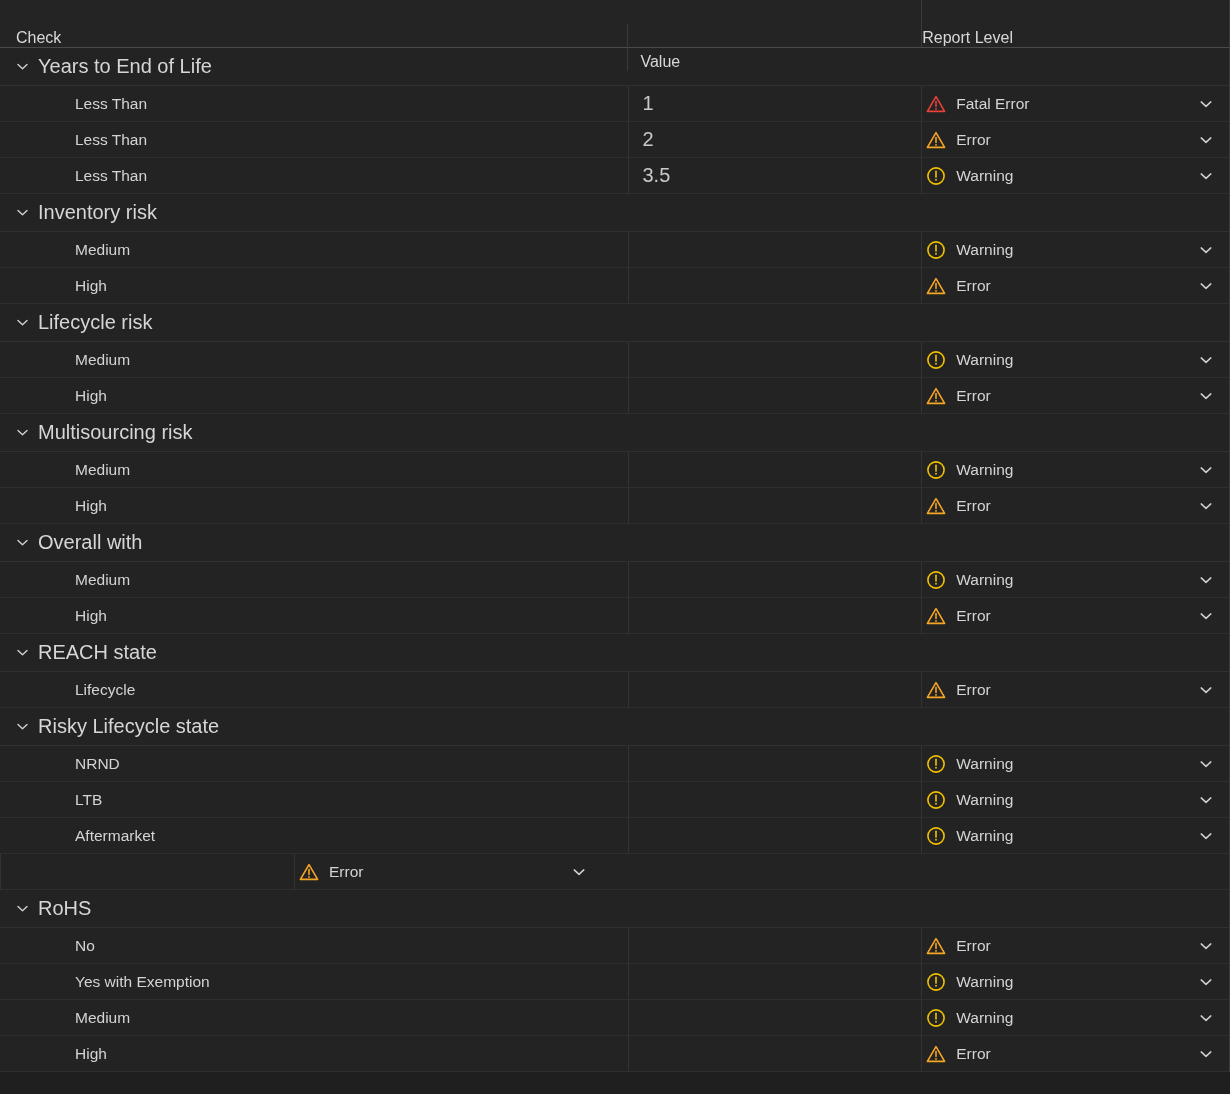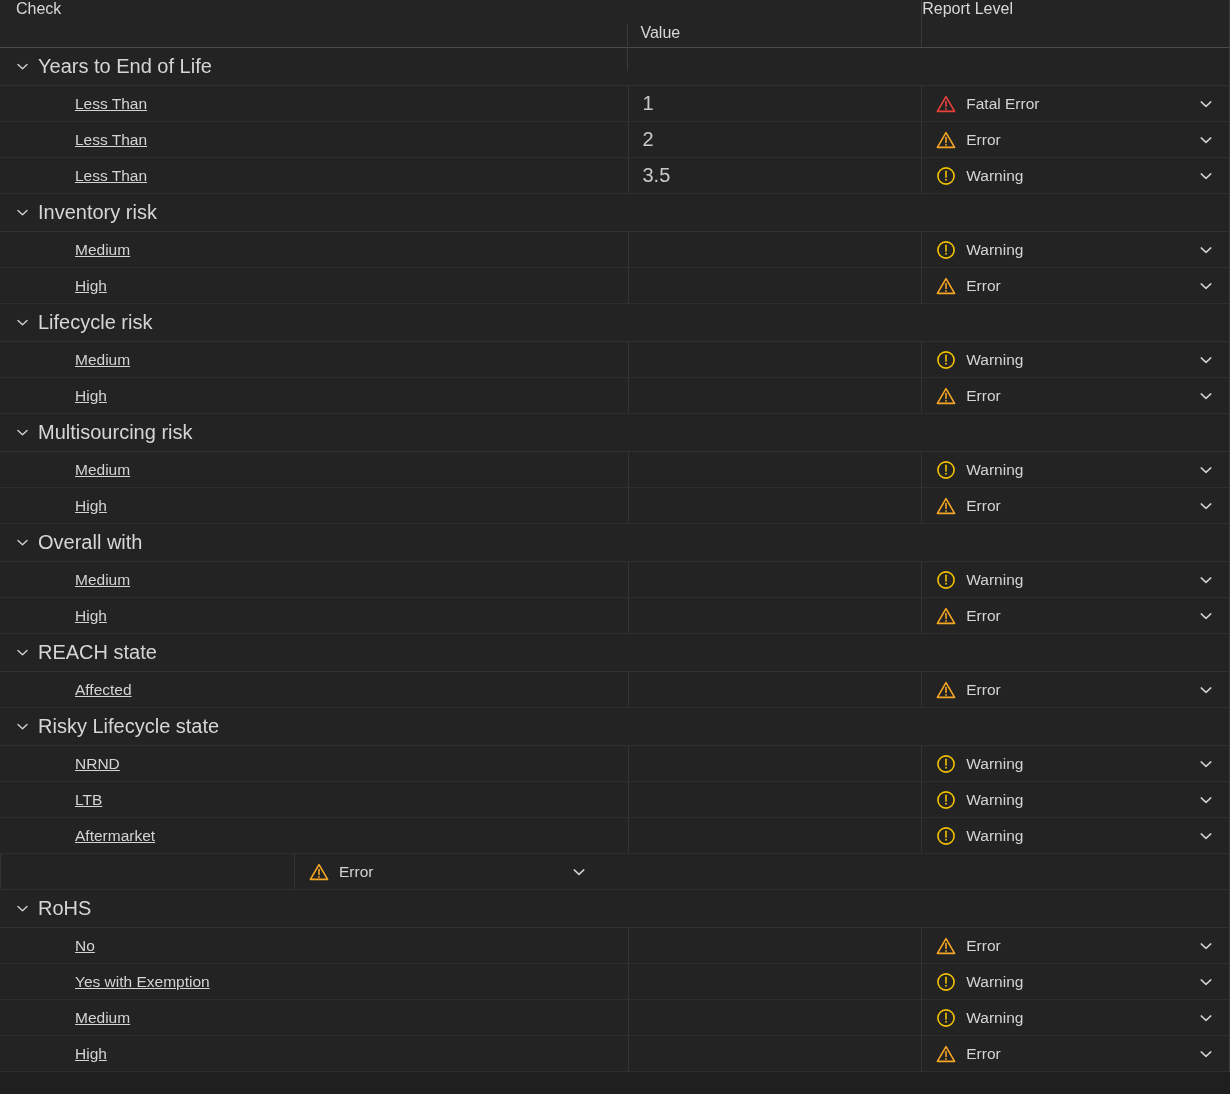--- a/index.html
+++ b/index.html
@@ -26,21 +26,21 @@
   
   .thead {
     display: flex;
     height: 48px;
     background: #242424;
     border-bottom: 1px solid #4a4a4a;
     box-sizing: border-box;
   }
   .th {
     display: flex;
-    align-items: flex-start;
+    align-items: flex-end;
     font-size: 16px;
     color: #d8d8d8;
     box-sizing: border-box;
     height: 100%;
   }
   .th-check  { width: 628px; padding-left: 16px; }
   .th-value  { width: 294px; padding-left: 12px; border-left: 1px solid #3a3a3a; margin-top: 24px; }
   .th-report { width: 308px; border-left: 1px solid #3a3a3a; }
 
   
@@ -79,37 +79,36 @@
   }
   .cell-check {
     width: 628px;
     display: flex;
     align-items: center;
     padding-left: 75px;
     box-sizing: border-box;
     font-size: 15.5px;
     color: #d4d4d4;
     white-space: nowrap;
-    text-decoration: underline;
   }
   .cell-value {
     width: 294px;
     display: flex;
     align-items: center;
     padding-left: 14px;
     box-sizing: border-box;
     border-left: 1px solid #333333;
     font-size: 20px;
     color: #c9c9c9;
   }
   .cell-report {
     width: 308px;
     display: flex;
     align-items: center;
-    padding-left: 14px;
+    padding-left: 4px;
     padding-right: 14px;
     box-sizing: border-box;
     border-left: 1px solid #333333;
     position: relative;
   }
   .level-icon {
     width: 20px;
     height: 20px;
     flex: 0 0 auto;
     margin-right: 10px;
@@ -448,21 +447,21 @@
       <div class="group-row">
         <span class="group-chevron">
           <svg width="15" height="15" viewBox="0 0 16 16" aria-hidden="true">
             <path d="M3.2 5.9 L8 10.4 L12.8 5.9" fill="none" stroke="#cfcfcf" stroke-width="1.5" stroke-linecap="round" stroke-linejoin="round"></path>
           </svg>
         </span>
         <span class="group-label">REACH state</span>
       </div>
       <div class="data-row">
         <div class="cell-check">
-          <span>Affected</span>
+          <span>Lifecycle</span>
         </div>
         <div class="cell-value">
           <span></span>
         </div>
         <div class="cell-report">
           <span class="level-icon">
             <svg width="20" height="20" viewBox="0 0 20 20" aria-hidden="true">
               <path d="M10 2.6 L18.6 17.4 L1.4 17.4 Z" fill="none" stroke="#f5a524" stroke-width="1.6" stroke-linejoin="round"></path>
               <path d="M10 7.6 L10 12.4" stroke="#f5a524" stroke-width="1.6" stroke-linecap="round"></path>
               <circle cx="10" cy="14.9" r="0.95" fill="#f5a524"></circle>

